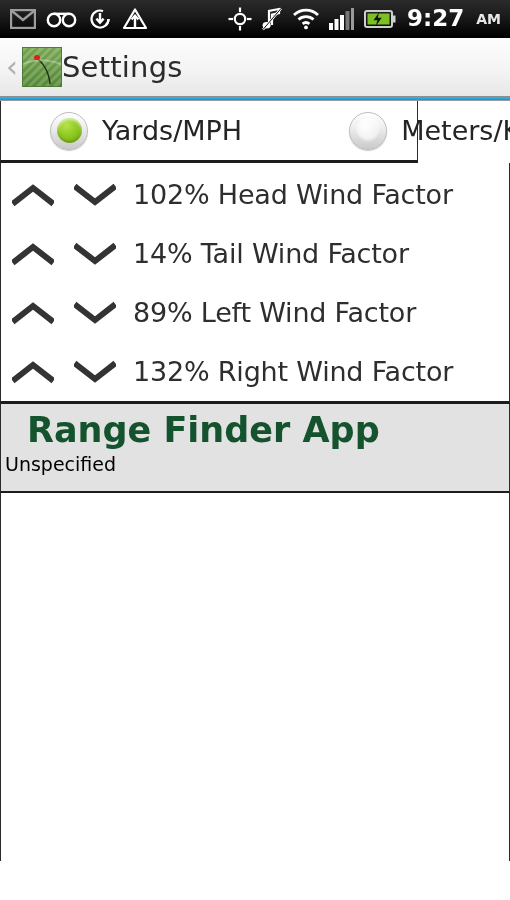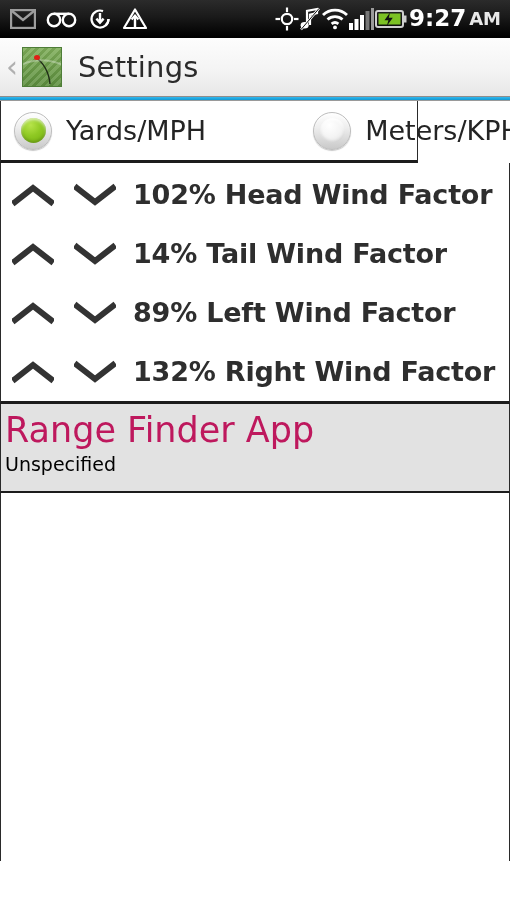--- a/index.html
+++ b/index.html
@@ -12,27 +12,27 @@
 
   
   .statusbar {
     position: relative;
     width: 510px; height: 38px;
     background: linear-gradient(to bottom, #2b2b2b 0%, #1a1a1a 45%, #000000 100%);
     display: flex; align-items: center;
     border-bottom: 1px solid #000;
   }
   .status-left { display: flex; align-items: center; gap: 10px; padding-left: 10px; }
-  .status-right { display: flex; align-items: center; margin-left: auto; padding-right: 9px; }
+  .status-right { display: flex; align-items: center; gap: 9px; margin-left: auto; padding-right: 9px; }
   .sicon { display: block; }
   .clock {
     color: #ffffff; font-size: 23px; font-weight: bold;
     letter-spacing: 0px; line-height: 1; padding-left: 2px;
   }
-  .ampm { color: #e8e8e8; font-size: 18px; font-weight: bold; padding-left: 3px; }
+  .ampm { color: #e8e8e8; font-size: 14px; font-weight: bold; padding-left: 3px; }
 
   
   .titlebar {
     position: relative;
     width: 510px; height: 58px;
     background: linear-gradient(to bottom, #fdfdfd 0%, #f4f4f4 55%, #e7e7e7 100%);
     display: flex; align-items: center;
   }
   .back-chevron {
     color: #b0b0b0; font-size: 30px; line-height: 1;
@@ -50,36 +50,37 @@
   }
   .app-icon .arc {
     position: absolute; left: 0; top: 0;
   }
   .app-icon .ball {
     position: absolute; left: 11px; top: 7px;
     width: 6px; height: 5px; border-radius: 50%;
     background: #e01f15;
   }
   .title-text {
-    font-size: 29px; color: #2b2b2b; padding-left: 16px;
+    font-size: 29px; color: #2b2b2b; 
     font-weight: normal; letter-spacing: 0.2px; text-align: right;
   }
   .accent-rule {
     width: 510px; height: 5px;
     background: linear-gradient(to bottom, #35b7ec 0%, #1aa6e0 60%, #1496cf 100%);
     border-top: 1px solid #8d8d8d;
     border-bottom: 1px solid #9a9a9a;
   }
   .radio-row {
     width: 418px; height: 62px;
     display: flex; align-items: center;
     background: #ffffff;
     border-bottom: 3px solid #1c1c1c;
     border-left: 1px solid #2a2a2a;
     border-right: 1px solid #2a2a2a;
+    padding-left: 36px;
   }
   .radio-opt { display: flex; align-items: center; cursor: default; }
   .radio-opt.first { padding-left: 13px; }
   .radio-opt.second { padding-left: 107px; }
   .radio-ring {
     width: 38px; height: 38px; flex: 0 0 38px;
     border-radius: 50%;
     background: linear-gradient(to bottom, #ffffff 0%, #eeeeee 40%, #c9c9c9 100%);
     box-shadow: inset 0 1px 1px rgba(255,255,255,0.9), 0 1px 1px rgba(0,0,0,0.22);
     display: flex; align-items: center; justify-content: center;
@@ -109,35 +110,35 @@
   }
   .list-row {
     height: 59px; display: flex; align-items: center;
   }
   .chev {
     flex: 0 0 auto; display: block;
   }
   .chev.up { margin-left: 11px; }
   .chev.down { margin-left: 20px; }
   .row-label {
-    font-size: 27px; font-weight: bold; color: #2e2e2e;
+    font-size: 27px; font-weight: normal; color: #2e2e2e;
     padding-left: 17px; white-space: nowrap; letter-spacing: -0.2px;
   }
 
   
   .banner {
     width: 510px; height: 89px;
     background: #e2e2e2;
     border-left: 1px solid #2a2a2a;
     border-right: 1px solid #2a2a2a;
     border-bottom: 2px solid #1c1c1c;
     padding: 5px 0 0 4px;
   }
   .banner-title {
-    font-size: 35px; color: #be185d; line-height: 42px; font-weight: normal;
+    font-size: 35px; color: #14532d; line-height: 42px; font-weight: bold; margin-left: 22px;
   }
   .banner-sub {
     font-size: 19px; color: #000000; line-height: 26px;
   }
 
   
   .empty {
     width: 510px; height: 368px;
     background: #ffffff;
     border-left: 1px solid #2a2a2a;

